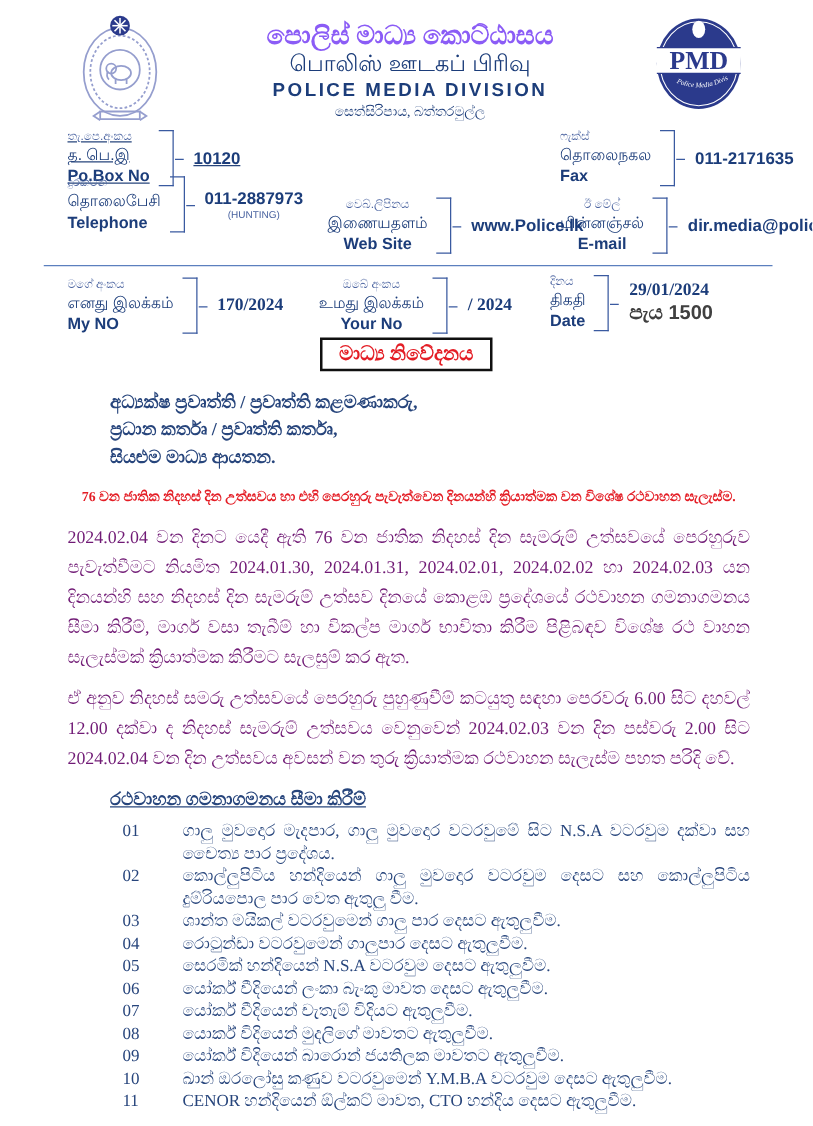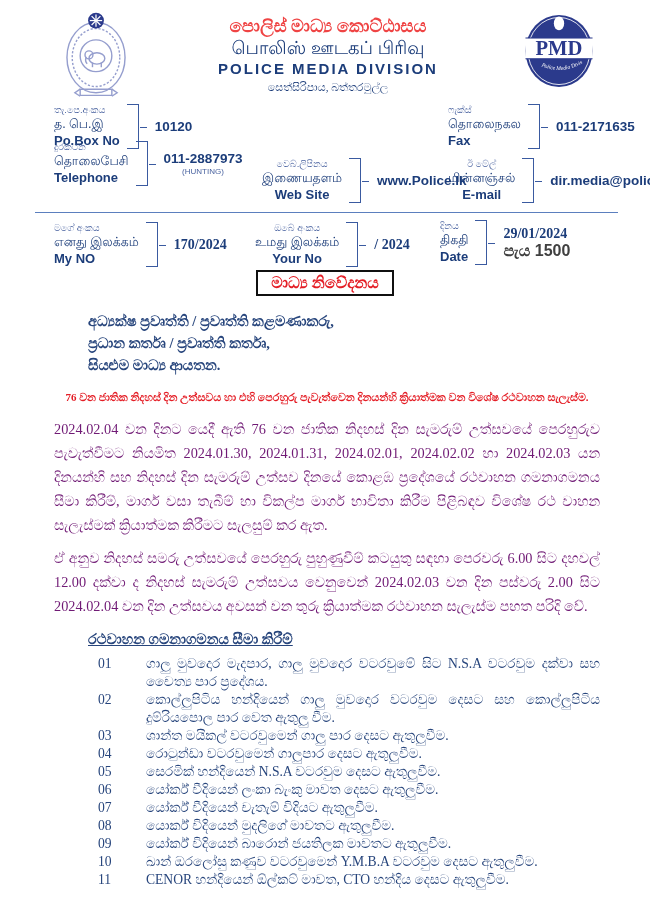--- a/index.html
+++ b/index.html
@@ -3,21 +3,21 @@
 <meta charset="utf-8">
 <style>
   html,body{margin:0;padding:0;background:#ffffff;}
   .page{position:relative;width:650px;height:901px;background:#fff;overflow:hidden;
         font-family:"Liberation Serif", serif;color:#27457c;}
 
   
   .header{display:flex;justify-content:space-between;align-items:flex-start;
           padding:8px 48px 0 52px;height:92px;}
   .header-center{flex:1;text-align:center;padding-top:8px;}
-  .title-si{font-size:18px;font-weight:bold;color:#ef4444;line-height:1.15;}
+  .title-si{font-size:21px;font-weight:bold;color:#8b5cf6;line-height:1.15;}
   .title-ta{font-size:18px;color:#1c3d7a;font-family:"Liberation Sans",sans-serif;line-height:1.25;}
   .title-en{font-size:15px;font-weight:bold;color:#1c3d7a;letter-spacing:2px;
             font-family:"Liberation Sans",sans-serif;line-height:1.3;}
   .subtitle-si{font-size:11px;color:#1c3d7a;line-height:1.5;}
 
   
   .contact{position:relative;height:168px;font-family:"Liberation Sans",sans-serif;}
   .field{position:absolute;display:flex;align-items:stretch;}
   .labels{display:flex;flex-direction:column;justify-content:center;}
   .l-si{font-size:9.5px;color:#4a63a0;line-height:1.3;}
@@ -102,21 +102,21 @@
       <text x="50" y="53" text-anchor="middle" font-family="Liberation Serif, serif" font-size="24" font-weight="bold" fill="#2b3a8c">PMD</text>
       <path id="pmdArc" d="M22,62 Q50,78 78,62" fill="none"></path>
       <text font-size="6.5" fill="#ffffff" font-style="italic" font-family="Liberation Serif, serif">
         <textPath href="#pmdArc" startOffset="8">Police Media Division</textPath>
       </text>
     </svg>
   </div>
 
   <div class="contact">
 
-    <div class="field" style="left:54px;top:4px;">
+    <div class="field" style="left:54px;top:4px;text-decoration:underline;">
       <div class="labels">
         <div class="l-si">තැ.පෙ.අංකය</div>
         <div class="l-ta">த. பெ.இ</div>
         <div class="l-en">Po.Box No</div>
       </div>
       <div class="bracket"></div>
       <div class="value-wrap">
           <div class="value">10120</div>
         </div>
     </div>

